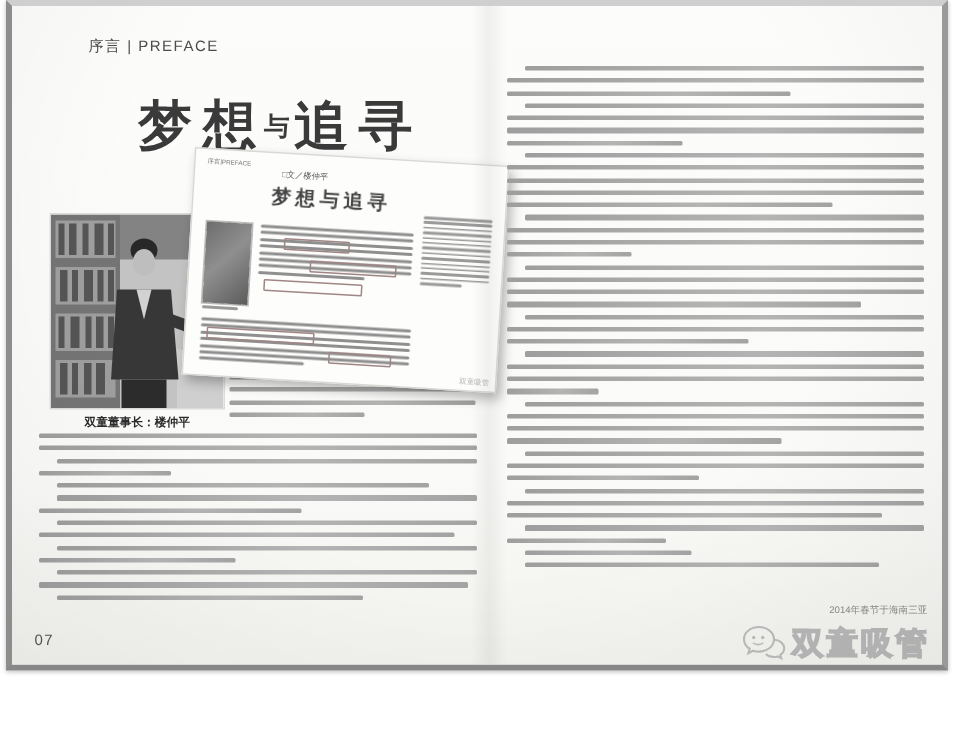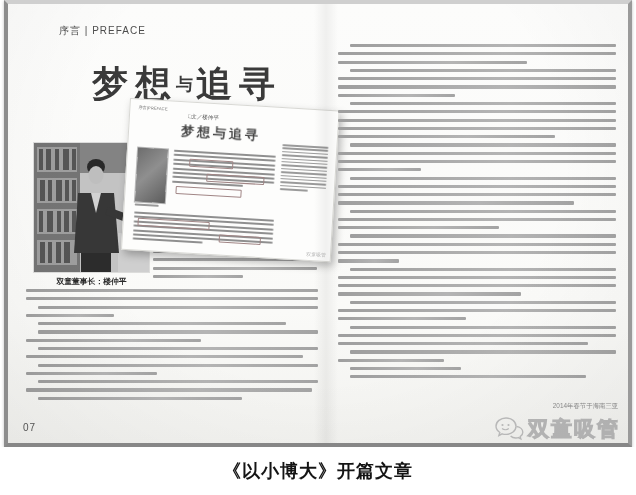--- a/index.html
+++ b/index.html
@@ -316,17 +316,14 @@
           <path d="M8,12.5 c1.8,1.6 5,1.6 6.8,0" fill="none" stroke="#bcbcbc" stroke-width="1.1"></path>
         </svg>
         <span class="watermark-text">双童吸管</span>
       </div>
 
       <div class="gutter"></div>
       <div class="page-shade"></div>
     </div>
   </div>
 
-  <div class="caption">
-    <span>《以小博大》开篇文章</span>
-  </div>
 
 </div>
 
 </body></html>

